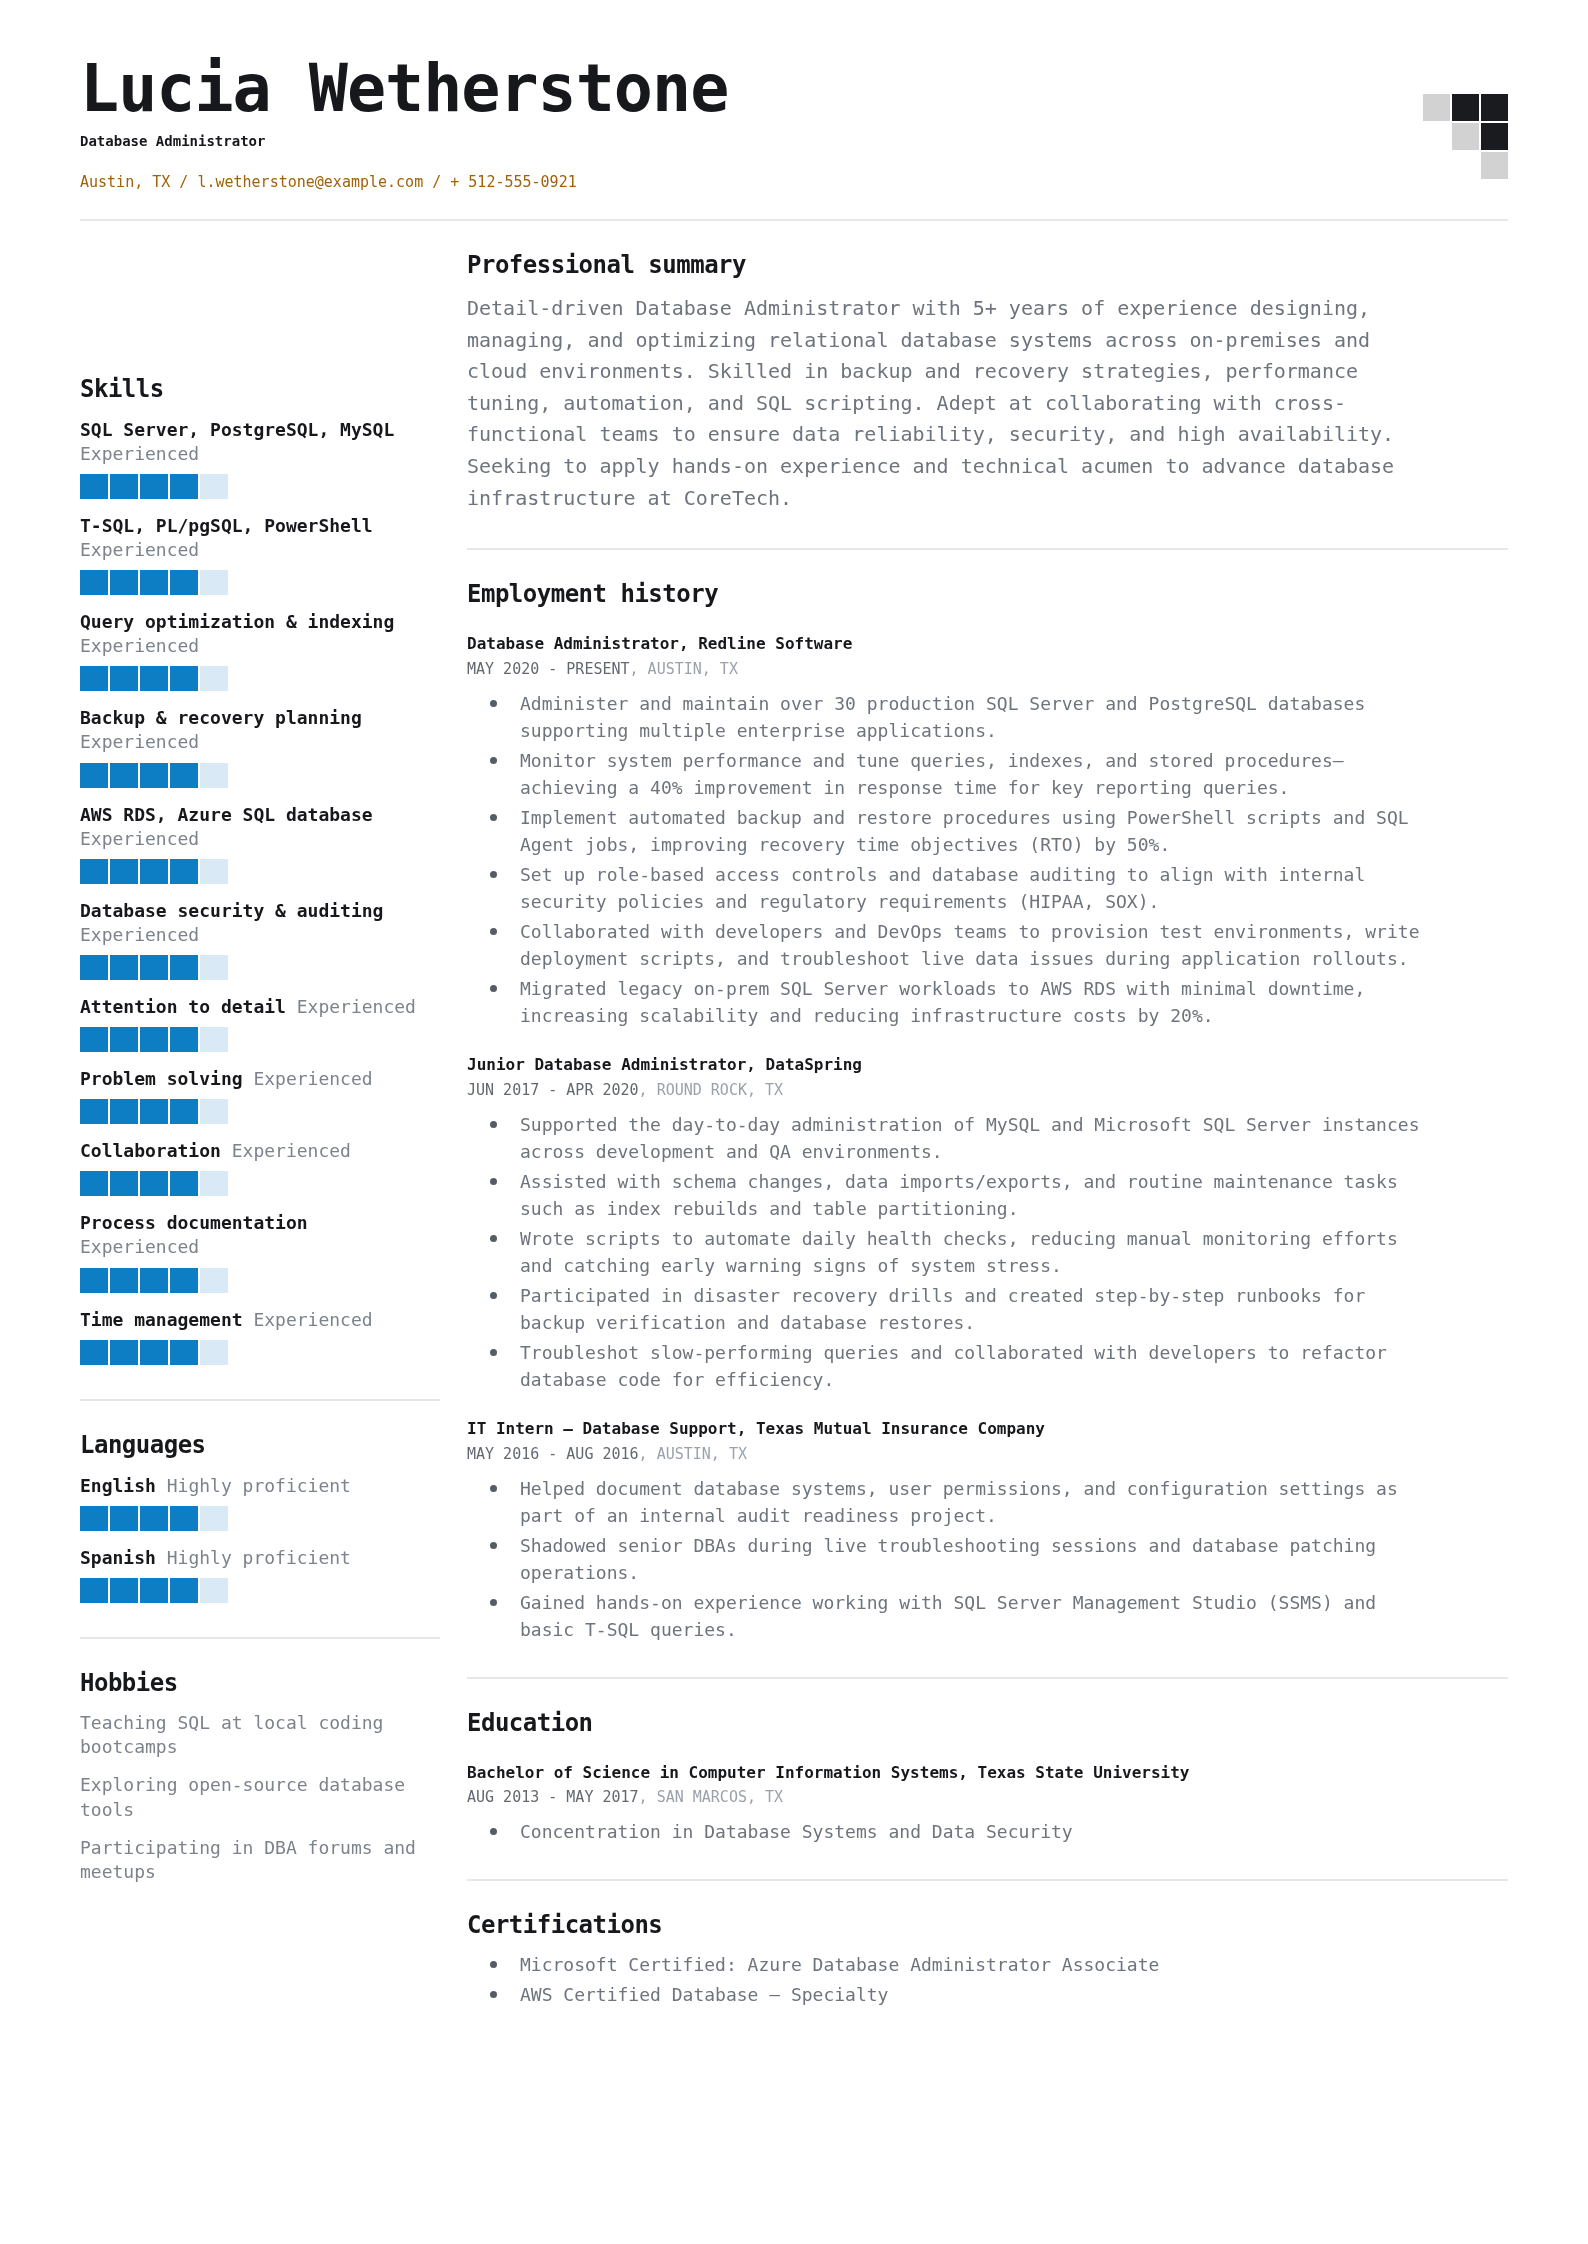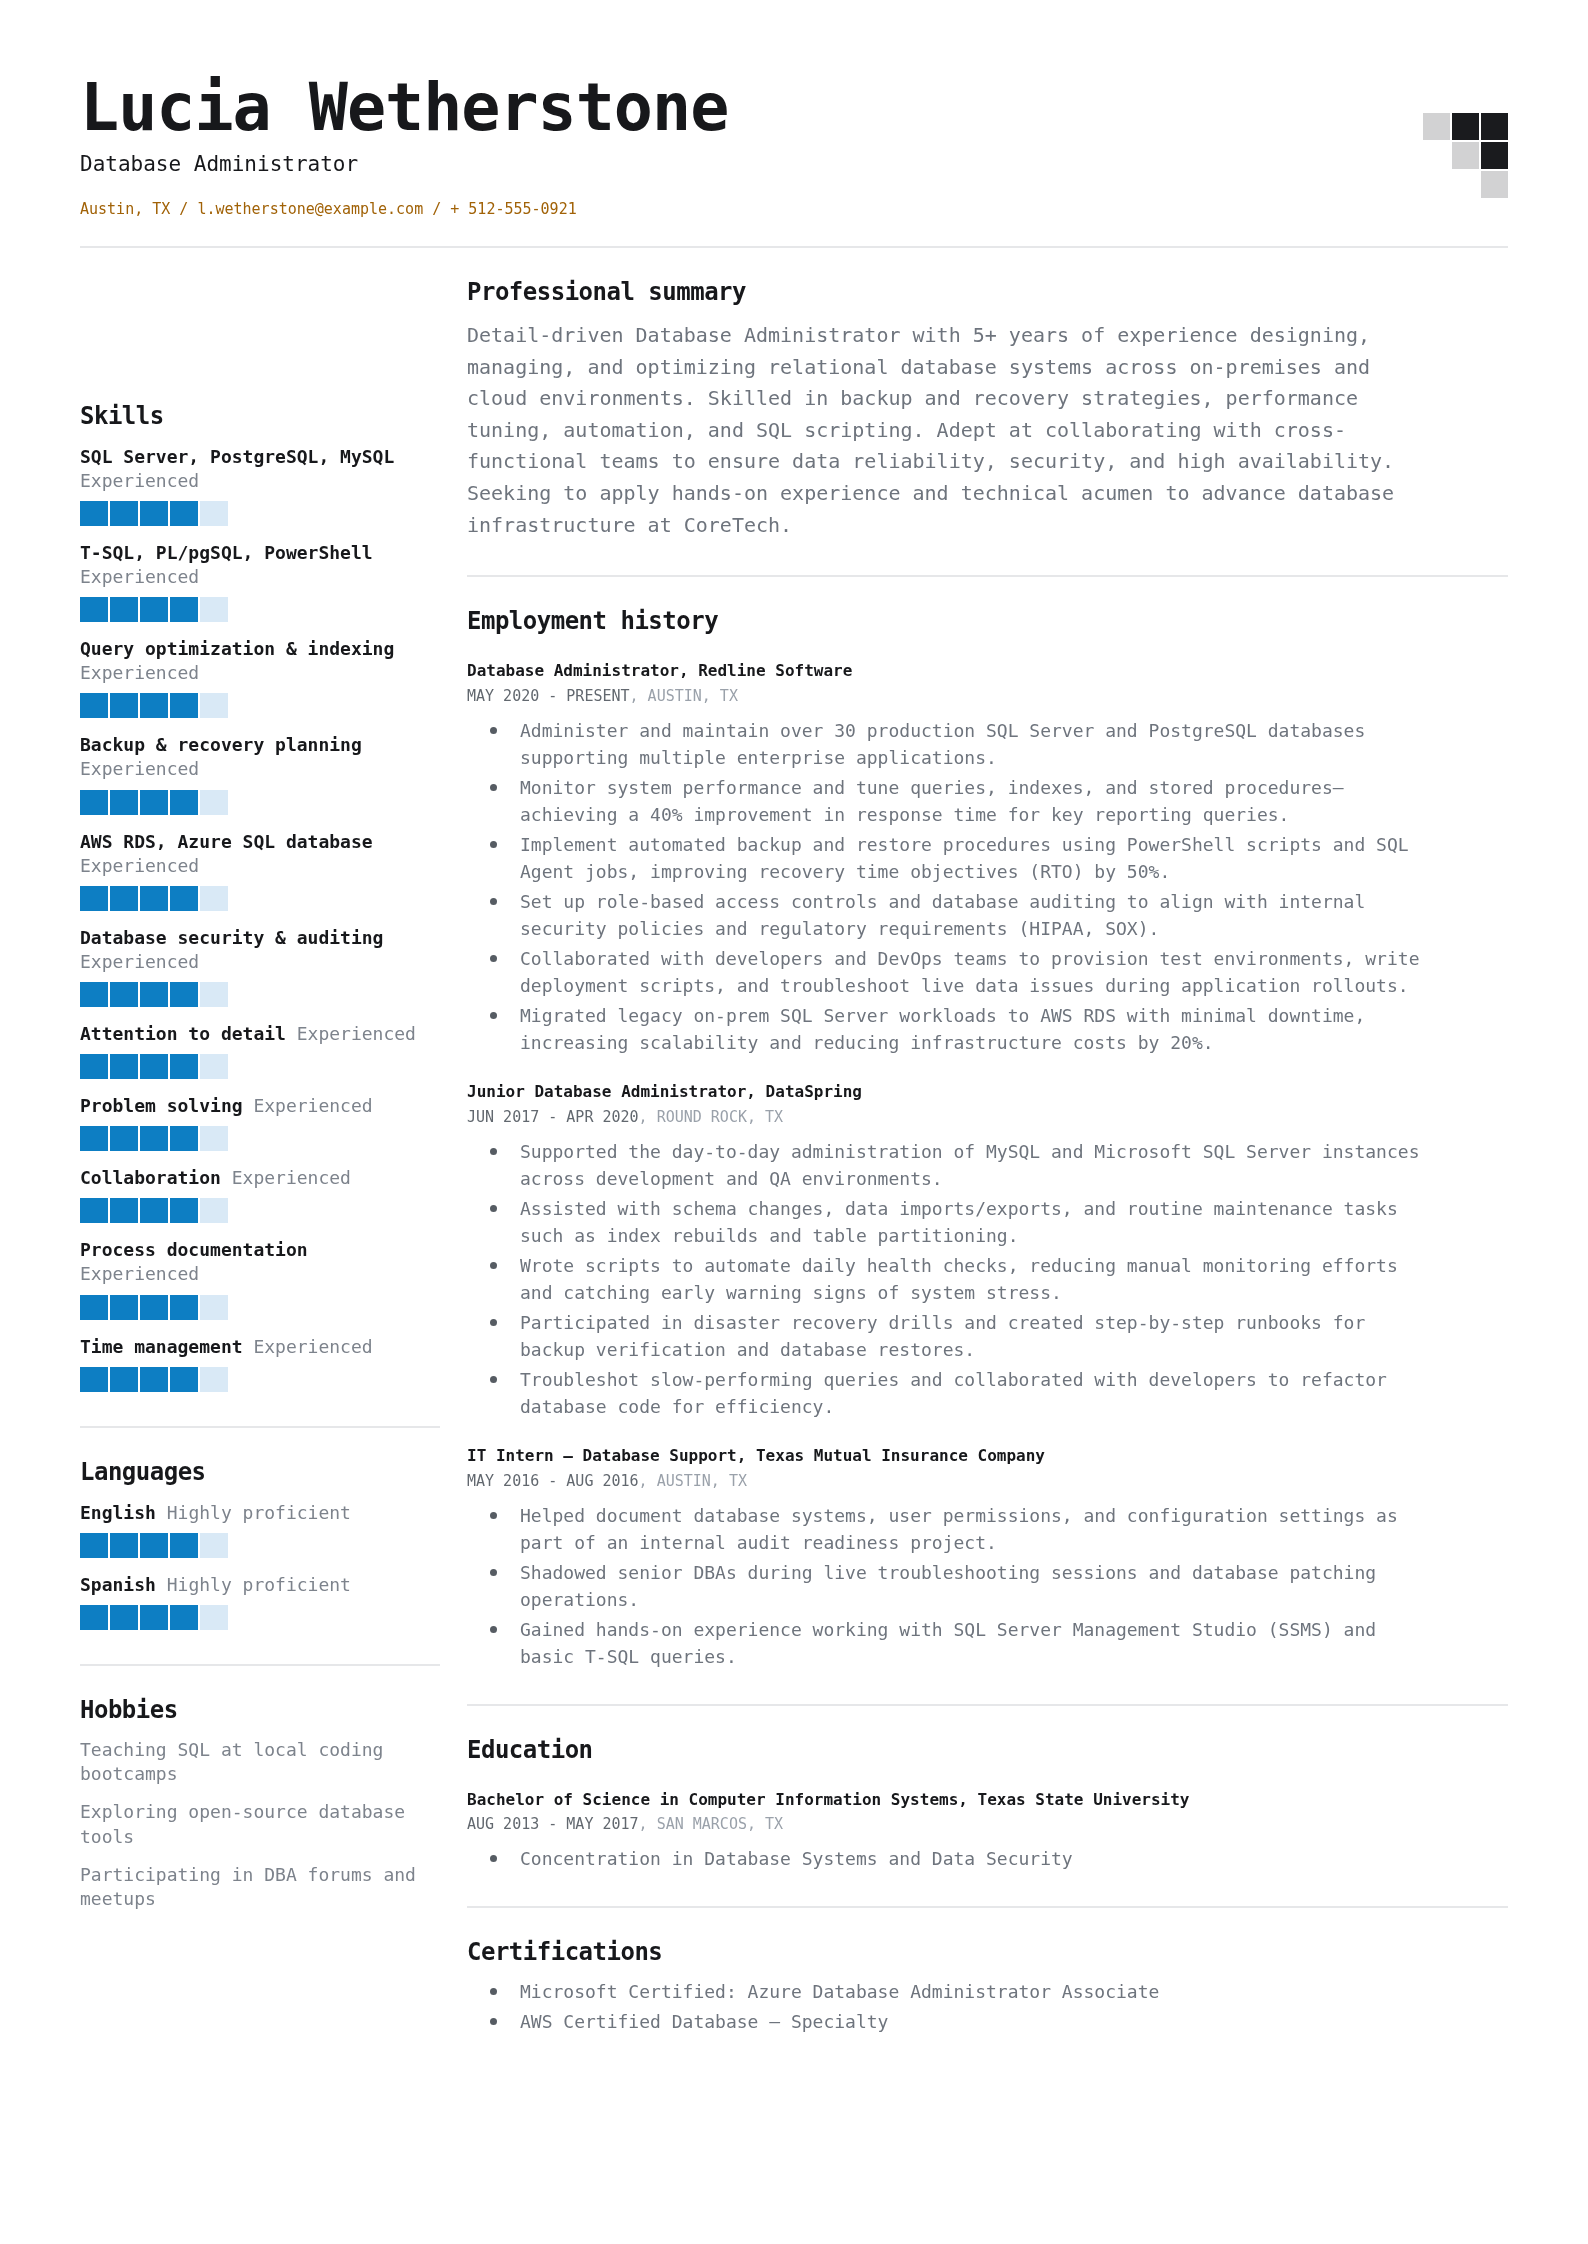--- a/index.html
+++ b/index.html
@@ -2,26 +2,26 @@
 <html><head>
 <meta charset="utf-8">
 <style>
   * { box-sizing: border-box; }
   html, body { margin: 0; padding: 0; background: #ffffff; }
   body {
     width: 1588px; min-height: 2244px;
     font-family: "DejaVu Sans Mono", "Liberation Mono", monospace;
     color: #17181b;
   }
-  .page { padding: 56px 80px 40px 80px; margin-top: 19px; }
+  .page { padding: 56px 80px 40px 80px; }
 
   
   .header-row { display: flex; justify-content: space-between; align-items: flex-start; }
   h1.name { font-size: 65px; line-height: 1.0; margin: 0; font-weight: 700; letter-spacing: -1px; }
-  .subtitle { font-size: 21px; font-weight: 400; margin-top: 12px; }
+  .subtitle { font-size: 14px; font-weight: 700; margin-top: 12px; }
   .contact { font-size: 15px; color: #a16207; margin-top: 24px; }
   .logo { display: grid; grid-template-columns: repeat(3, 27px); grid-auto-rows: 27px; gap: 2px; margin-top: 38px; }
   .logo .cell { width: 27px; height: 27px; }
   .logo .cell.gray { background: #d2d2d3; }
   .logo .cell.black { background: #1a1b1e; }
   .logo .cell.empty { background: transparent; }
 
   hr.rule { border: 0; border-top: 2px solid #e6e7e9; margin: 28px 0 0 0; }
   .right hr.rule, .left hr.rule { margin-top: 34px; }
 

